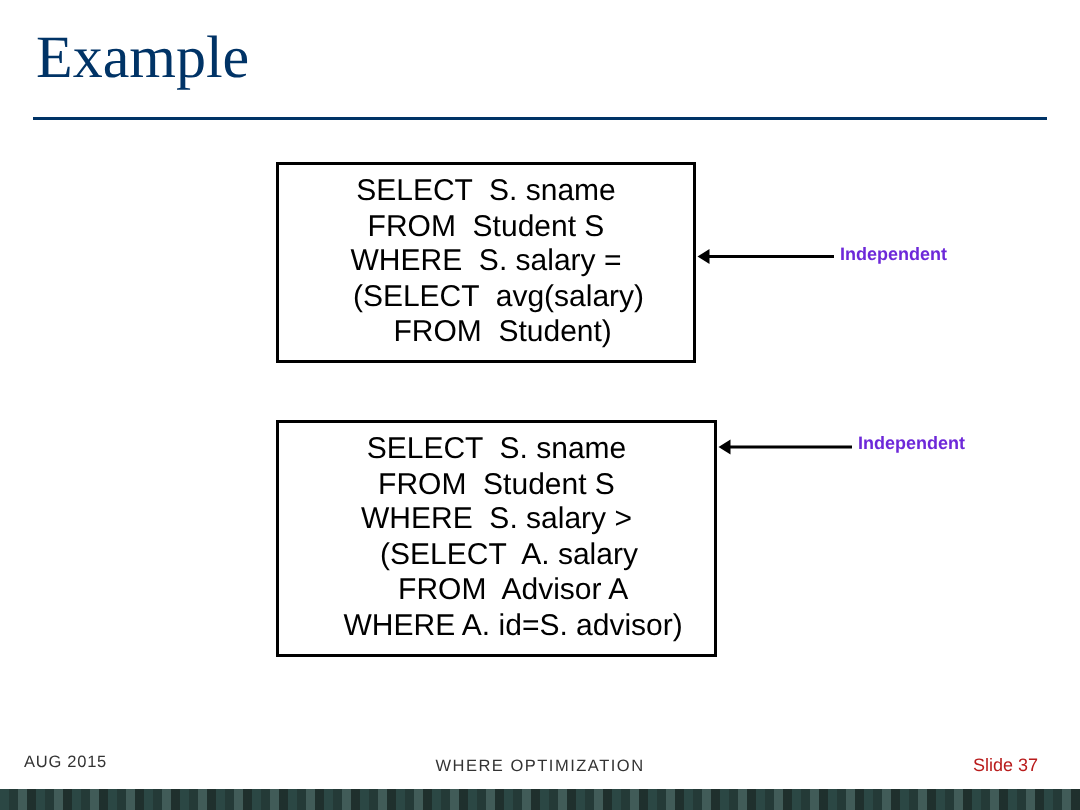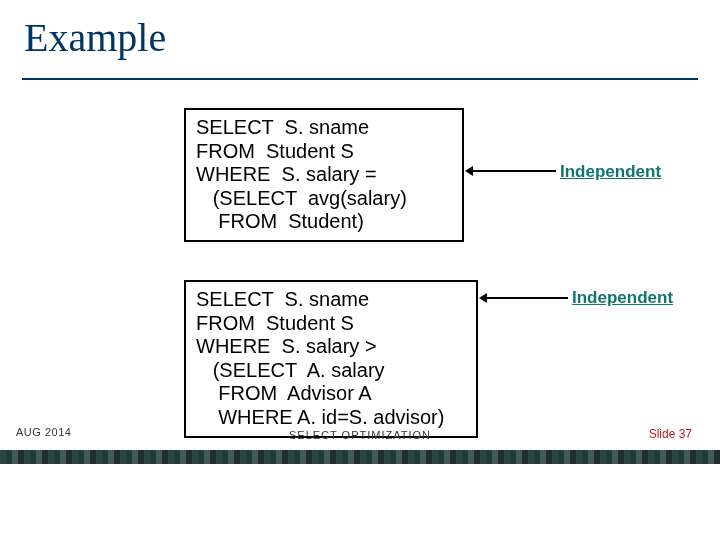--- a/index.html
+++ b/index.html
@@ -1,24 +1,24 @@
 <!DOCTYPE html>
 <html><head>
 <meta charset="utf-8">
 <style>
   * { box-sizing: border-box; margin: 0; padding: 0; }
   html, body { width: 720px; height: 540px; font-family: Arial, Helvetica, sans-serif; background: #fff; overflow: hidden; }
-  .slide { position: relative; width: 720px; height: 464px; }
+  .slide { position: relative; width: 720px; height: 540px; }
   .title { position: absolute; left: 24px; top: 14px; font-family: "Times New Roman", Times, serif; font-size: 40px; color: #003366; font-weight: normal; }
   .rule { position: absolute; left: 22px; top: 78px; width: 676px; height: 0; border-top: 2px solid #003366; }
-  .codebox { position: absolute; border: 2px solid #000; background: #fff; padding: 6px 10px 6px 10px; }
+  .codebox { position: absolute; border: 2px solid #000; background: #fff; padding: 6px 10px 6px 10px; text-align: center; }
   .code { font-size: 20px; line-height: 1.18; color: #000; white-space: pre; font-family: Arial, Helvetica, sans-serif; }
   .box1 { left: 184px; top: 108px; width: 280px; }
   .box2 { left: 184px; top: 280px; width: 294px; }
-  .annot { position: absolute; font-size: 17px; font-weight: bold; color: #0f766e; text-decoration: underline; }
+  .annot { position: absolute; font-size: 12px; font-weight: bold; color: #6d28d9; }
   .ann1 { left: 560px; top: 162px; }
   .ann2 { left: 572px; top: 288px; }
   .arrow { position: absolute; height: 2px; background: #000; }
   .arrow::before { content: ""; position: absolute; left: -7px; top: -4px; border-top: 5px solid transparent; border-bottom: 5px solid transparent; border-right: 8px solid #000; }
   .arr1 { left: 472px; top: 170px; width: 84px; }
   .arr2 { left: 486px; top: 297px; width: 82px; }
   .footer-date { position: absolute; left: 16px; bottom: 26px; font-size: 11px; color: #333; letter-spacing: 0.5px; }
   .footer-center { position: absolute; left: 0; right: 0; bottom: 23px; text-align: center; font-size: 11px; color: #333; letter-spacing: 1px; }
   .footer-slide { position: absolute; right: 28px; bottom: 23px; font-size: 12px; color: #b91c1c; }
   .deco { position: absolute; left: 0; right: 0; bottom: 0; height: 14px; overflow: hidden; }
@@ -49,20 +49,20 @@
     <div class="code">SELECT  S. sname
 FROM  Student S
 WHERE  S. salary &gt;
    (SELECT  A. salary
     FROM  Advisor A
     WHERE A. id=S. advisor)</div>
   </div>
   <div class="arrow arr2"></div>
   <div class="annot ann2">Independent</div>
 
-  <div class="footer-date">AUG  2014</div>
-  <div class="footer-center">SELECT  OPTIMIZATION</div>
+  <div class="footer-date">AUG  2015</div>
+  <div class="footer-center">WHERE  OPTIMIZATION</div>
   <div class="footer-slide">Slide 37</div>
 
   <div class="deco">
       <div class="deco-inner"></div>
     </div>
 </div>
 
 </body></html>

